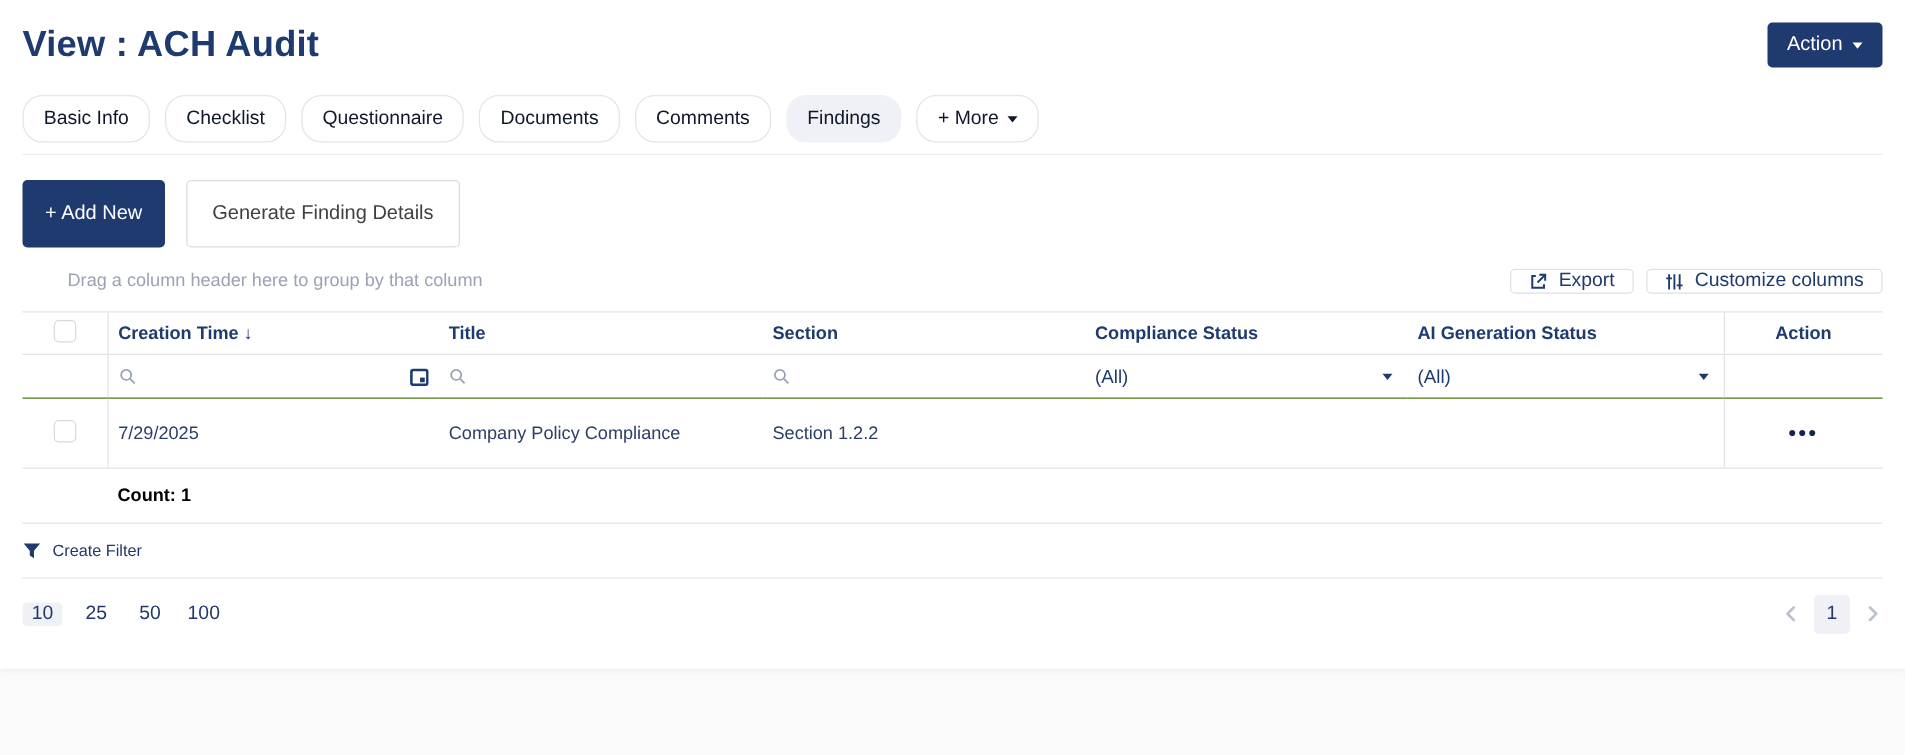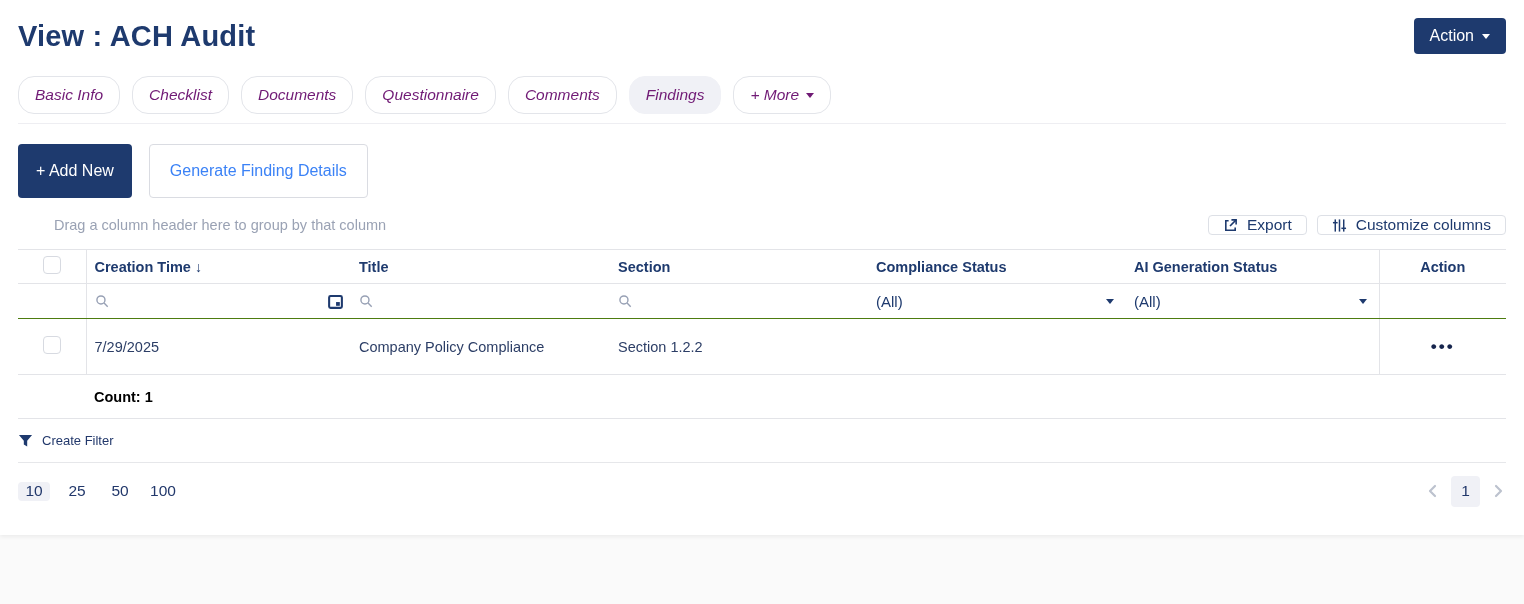--- a/index.html
+++ b/index.html
@@ -23,30 +23,30 @@
     background: #1e3a6e; color: #ffffff; font-size: 16px;
     padding: 9px 16px; border-radius: 4px;
     display: inline-flex; align-items: center; gap: 8px;
   }
   .caret { width: 0; height: 0; display: inline-block;
     border-left: 4px solid transparent; border-right: 4px solid transparent;
     border-top: 5px solid currentColor; }
   
   .tabs-row { display: flex; gap: 12px; margin-top: 22px; padding-bottom: 9px; border-bottom: 1px solid #eeeef2; }
   .tab {
-    border: 1px solid #e3e5ea; background: #ffffff; color: #701a75;
+    border: 1px solid #e3e5ea; background: #ffffff; color: #0f172a;
     font-size: 15.5px; padding: 9px 16px; border-radius: 16px;
-    display: inline-flex; align-items: center; gap: 7px; font-style: italic;
+    display: inline-flex; align-items: center; gap: 7px;
   }
   .tab.active { background: #f0f1f6; border-color: #f0f1f6; }
   
   .actions-row { display: flex; gap: 17px; margin-top: 20px; }
   .btn-addnew { background: #1e3a6e; color: #fff; font-size: 16px; padding: 9px 18px; border-radius: 4px; }
   .btn-outline-lg {
-    background: #fff; color: #3b82f6; font-size: 16px; padding: 17px 20px;
+    background: #fff; color: #404040; font-size: 16px; padding: 17px 20px;
     border: 1px solid #dadce2; border-radius: 4px;
   }
   
   .toolbar-row { display: flex; justify-content: space-between; align-items: center; margin-top: 17px; }
   .group-hint { color: #9aa2b4; font-size: 14.5px; margin-left: 36px; }
   .toolbar-buttons { display: flex; gap: 10px; }
   .btn-outline-sm {
     background: #fff; color: #1e3a6e; font-size: 15.5px; padding: 0 14px;
     border: 1px solid #dde0e6; border-radius: 4px;
     display: inline-flex; align-items: center; gap: 9px;
@@ -103,24 +103,24 @@
   </div>
 
   <div class="tabs-row">
     <button class="btn tab">
         <span>Basic Info</span>
       </button>
     <button class="btn tab">
         <span>Checklist</span>
       </button>
     <button class="btn tab">
+        <span>Questionnaire</span>
+      </button>
+    <button class="btn tab">
         <span>Documents</span>
-      </button>
-    <button class="btn tab">
-        <span>Questionnaire</span>
       </button>
     <button class="btn tab">
         <span>Comments</span>
       </button>
     <button class="btn tab active">
         <span>Findings</span>
       </button>
     <button class="btn tab">
       <span>+ More</span>
       <span class="caret"></span>

